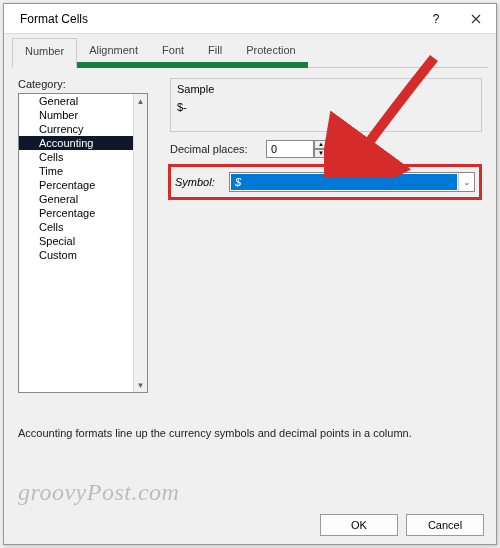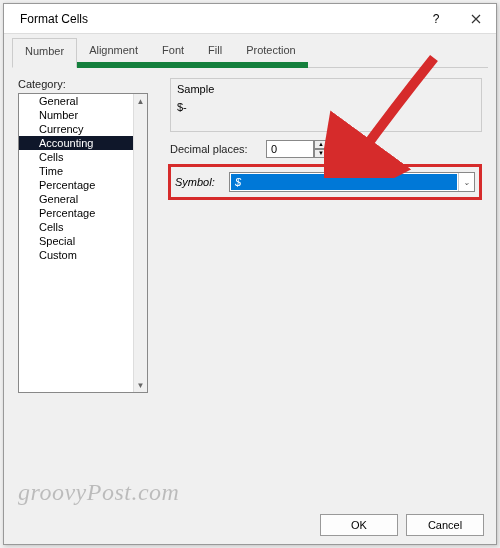--- a/index.html
+++ b/index.html
@@ -116,20 +116,21 @@
               <div class="sel">$</div>
               <div class="dd">⌄</div>
             </div>
           </div>
         </div>
 
       </div>
     </div>
   </div>
 
+  <div class="desc">Accounting formats line up the currency symbols and decimal points in a column.</div>
 
   <div class="watermark">groovyPost.com</div>
 
   <div class="footer">
     <button class="btn">OK</button>
     <button class="btn">Cancel</button>
   </div>
 
 </div>
 

